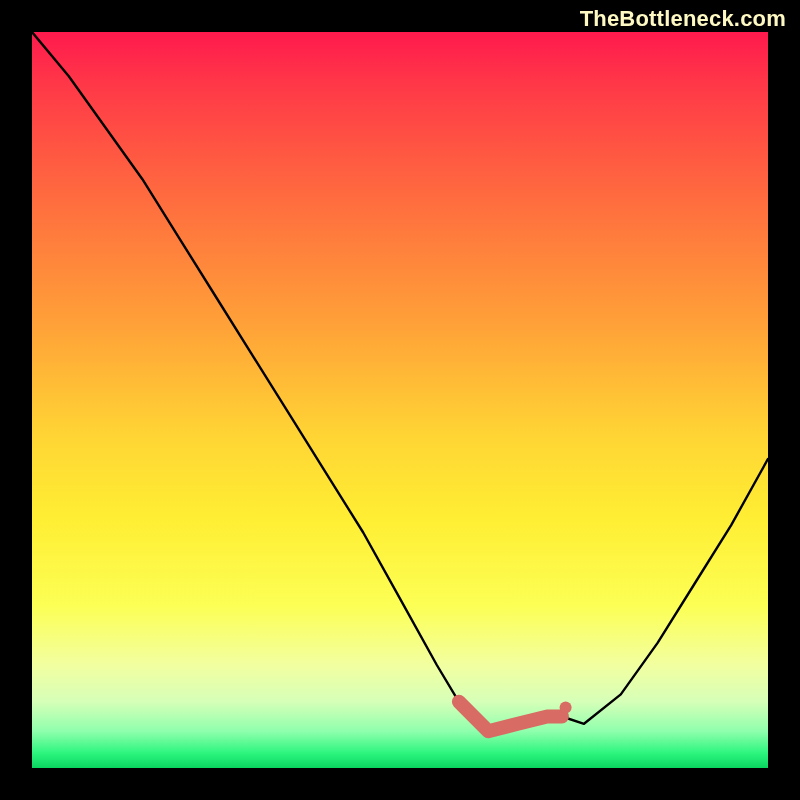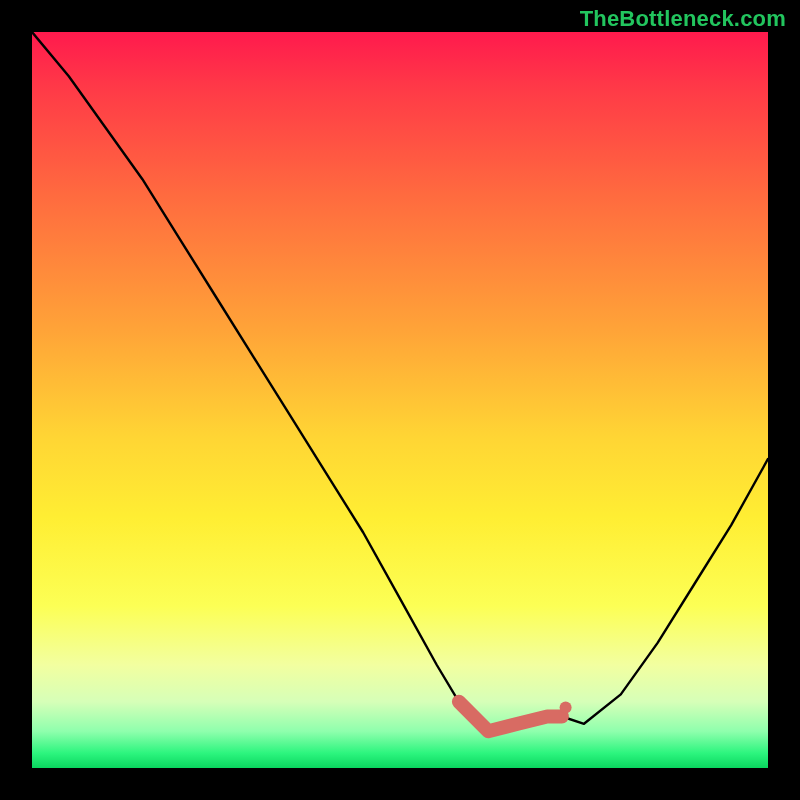--- a/index.html
+++ b/index.html
@@ -41,21 +41,21 @@
     width: 736px;
     height: 736px;
   }
   .watermark {
     position: absolute;
     top: 6px;
     right: 14px;
     font-family: Arial, Helvetica, sans-serif;
     font-size: 22px;
     font-weight: 600;
-    color: #22c55e;
+    color: #fef9c3;
     letter-spacing: 0.2px;
   }
 </style>
 </head>
 <body>
 
 <div class="frame">
   <div class="watermark">TheBottleneck.com</div>
 
   <div class="plot-area">

